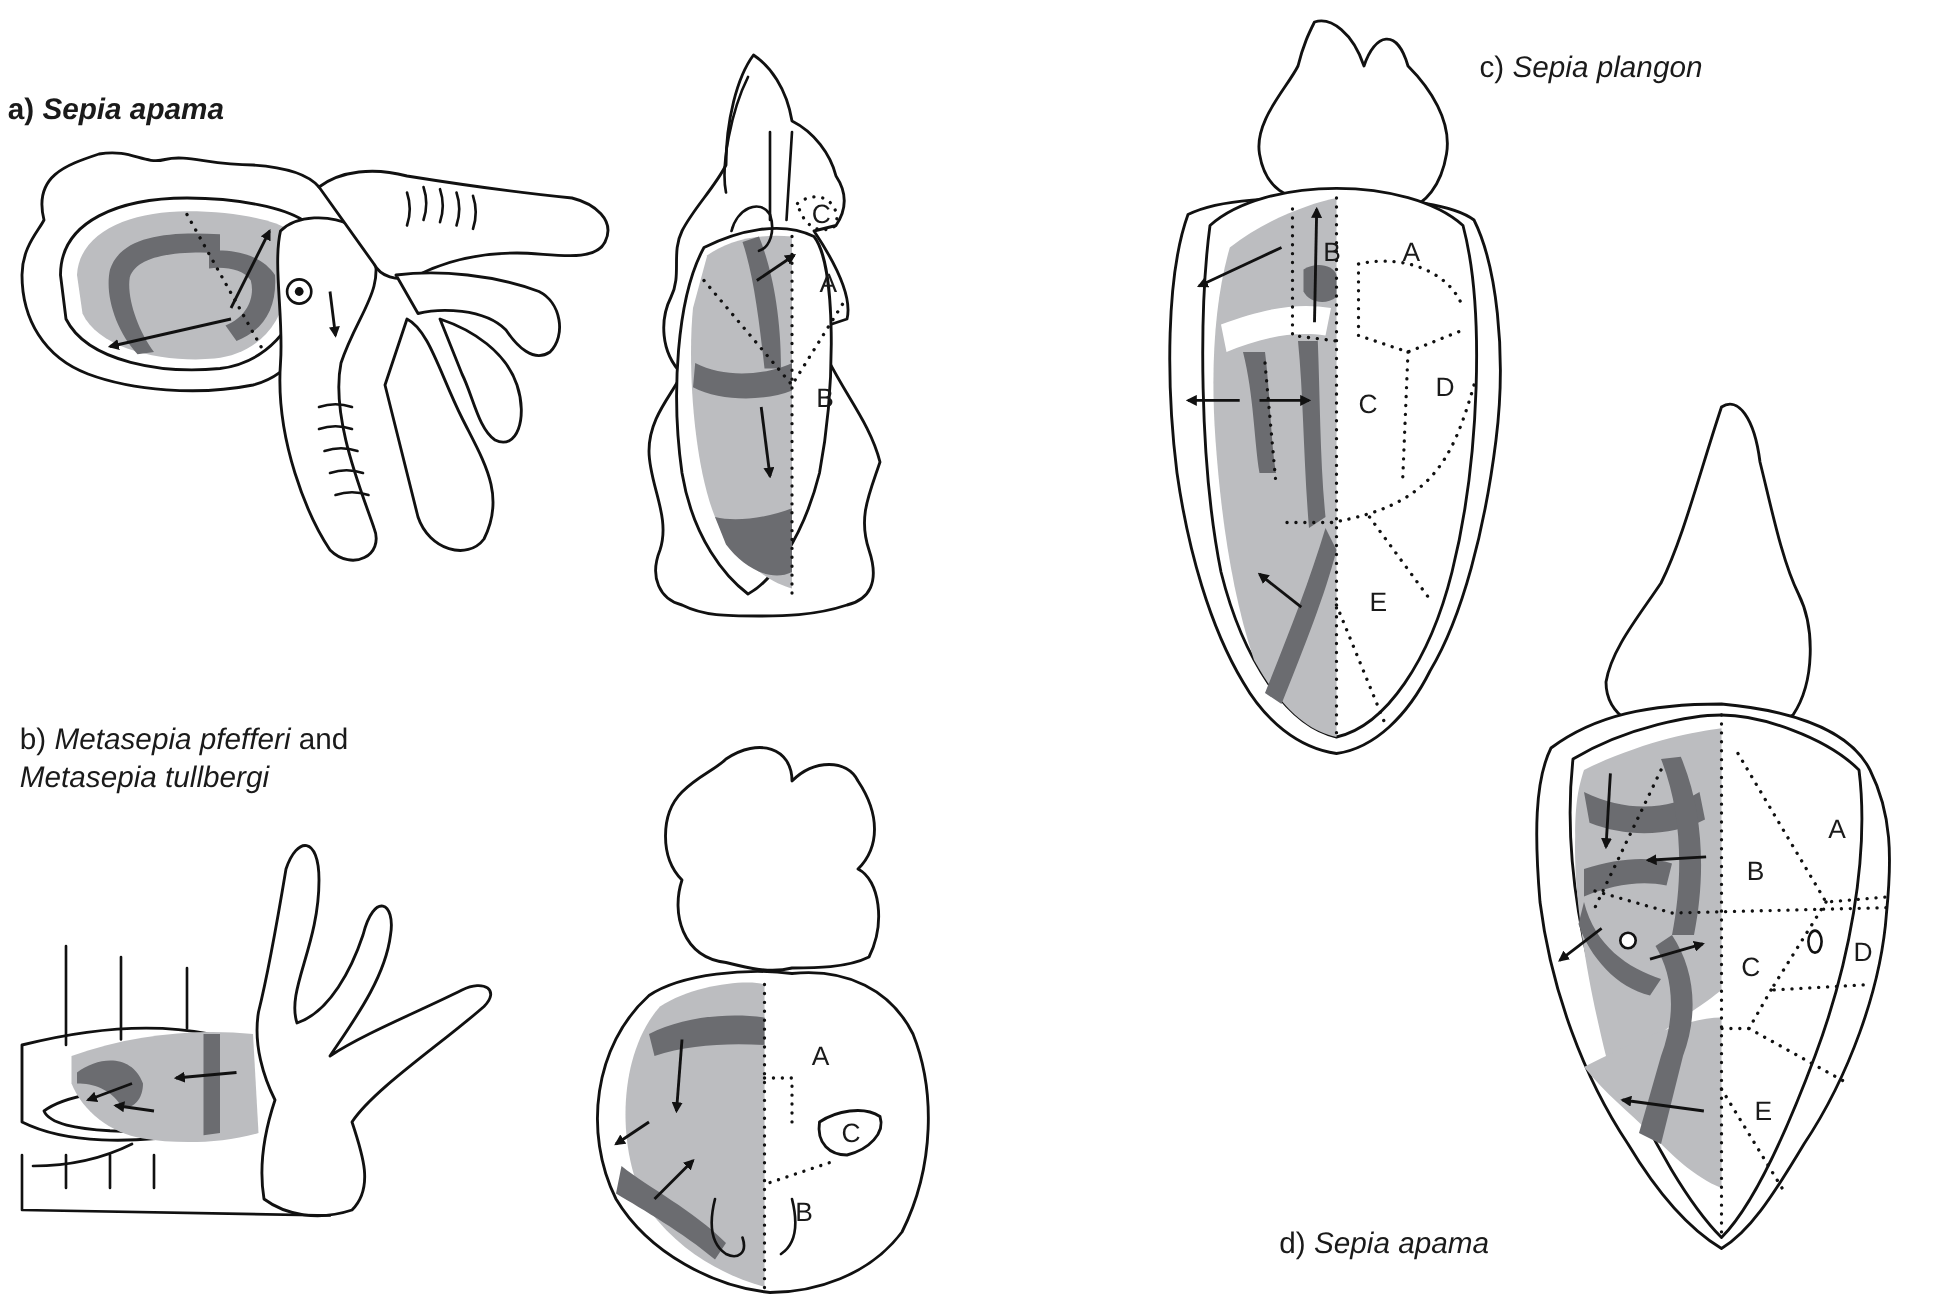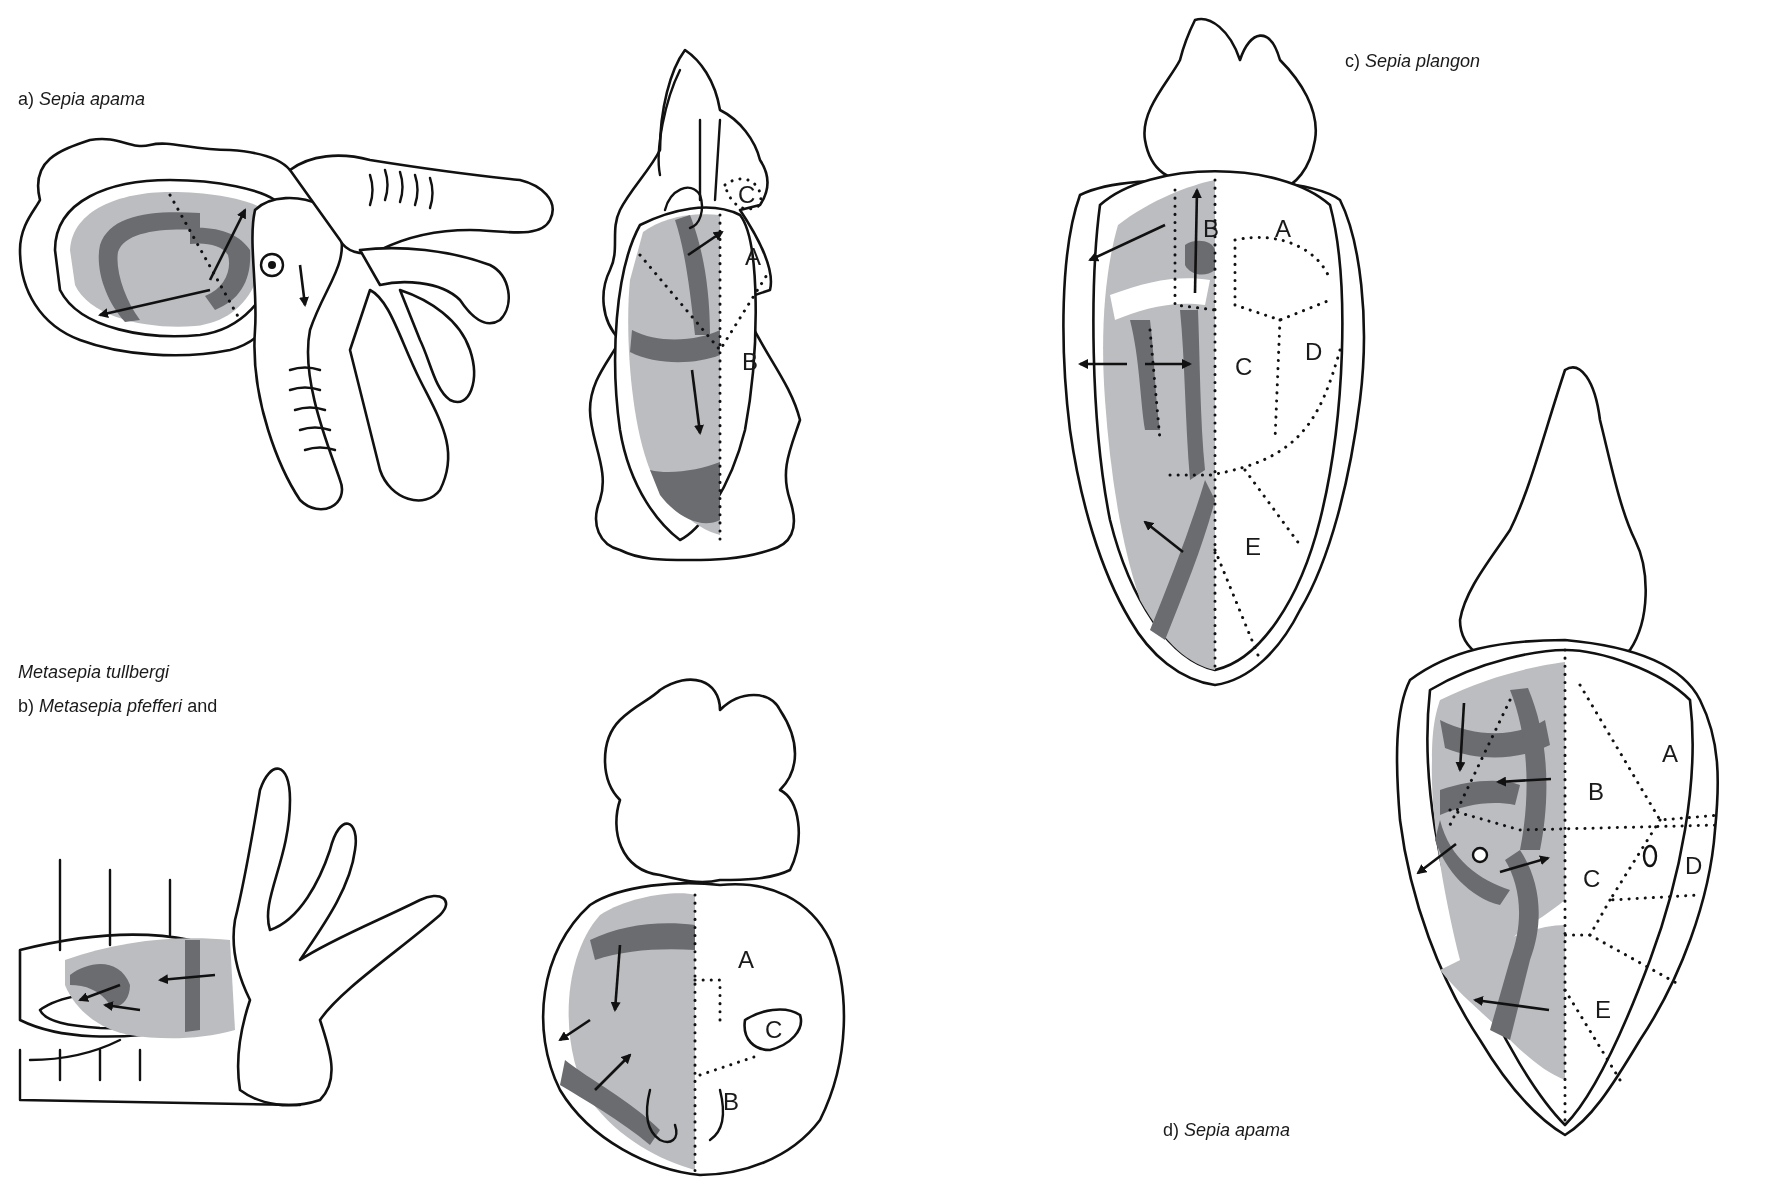--- a/index.html
+++ b/index.html
@@ -1,18 +1,18 @@
 <!DOCTYPE html>
 <html><head>
 <meta charset="utf-8">
 <style>
   html, body { margin: 0; padding: 0; background: #ffffff; }
   body { width: 1772px; height: 1191px; position: relative; overflow: hidden; font-family: "Liberation Sans", sans-serif; }
   svg { position: absolute; left: 0; top: 0; }
-  .caption { position: absolute; font-size: 18px; color: #1a1a1a; line-height: 34px; white-space: nowrap; }
+  .caption { position: absolute; font-size: 27px; color: #1a1a1a; line-height: 34px; white-space: nowrap; }
   .caption i { font-style: italic; }
   .rlabel { font-family: "Liberation Sans", sans-serif; font-size: 24px; fill: #1a1a1a; }
   .outline { fill: #ffffff; stroke: #111; stroke-width: 2.6; stroke-linejoin: round; }
   .outline-none { fill: none; stroke: #111; stroke-width: 2.4; stroke-linejoin: round; stroke-linecap: round; }
   .light { fill: #bcbdc0; }
   .dark { fill: #6b6c70; }
   .dot { fill: none; stroke: #111; stroke-width: 3; stroke-dasharray: 0.1 8; stroke-linecap: round; }
   .arrow { stroke: #111; stroke-width: 2.6; fill: none; marker-end: url(#ah); }
 </style>
 </head>
@@ -147,32 +147,32 @@
     <text class="rlabel" x="1685" y="874">D</text>
         <text class="rlabel" x="1595" y="1018">E</text>
     <line class="arrow" x1="1464" y1="703" x2="1460" y2="770"></line>
     <line class="arrow" x1="1551" y1="779" x2="1498" y2="782"></line>
     <line class="arrow" x1="1456" y1="844" x2="1418" y2="873"></line>
     <line class="arrow" x1="1500" y1="872" x2="1548" y2="858"></line>
     <line class="arrow" x1="1549" y1="1010" x2="1475" y2="1000"></line>
   </g>
 </svg>
 
-<div class="caption" style="left:18px; top:82px;">
+<div class="caption" style="left:7px; top:82px;font-weight:bold;">
   <span>a)</span>
   <i>Sepia apama</i>
 </div>
 
 <div class="caption" style="left:18px; top:655px;">
-  <div><i>Metasepia tullbergi</i></div>
   <div>
     <span>b)</span>
     <i>Metasepia pfefferi</i>
     <span>and</span>
   </div>
+  <div><i>Metasepia tullbergi</i></div>
 </div>
 
 <div class="caption" style="left:1345px; top:44px;">
   <span>c)</span>
   <i>Sepia plangon</i>
 </div>
 
 <div class="caption" style="left:1163px; top:1113px;">
   <span>d)</span>
   <i>Sepia apama</i>

